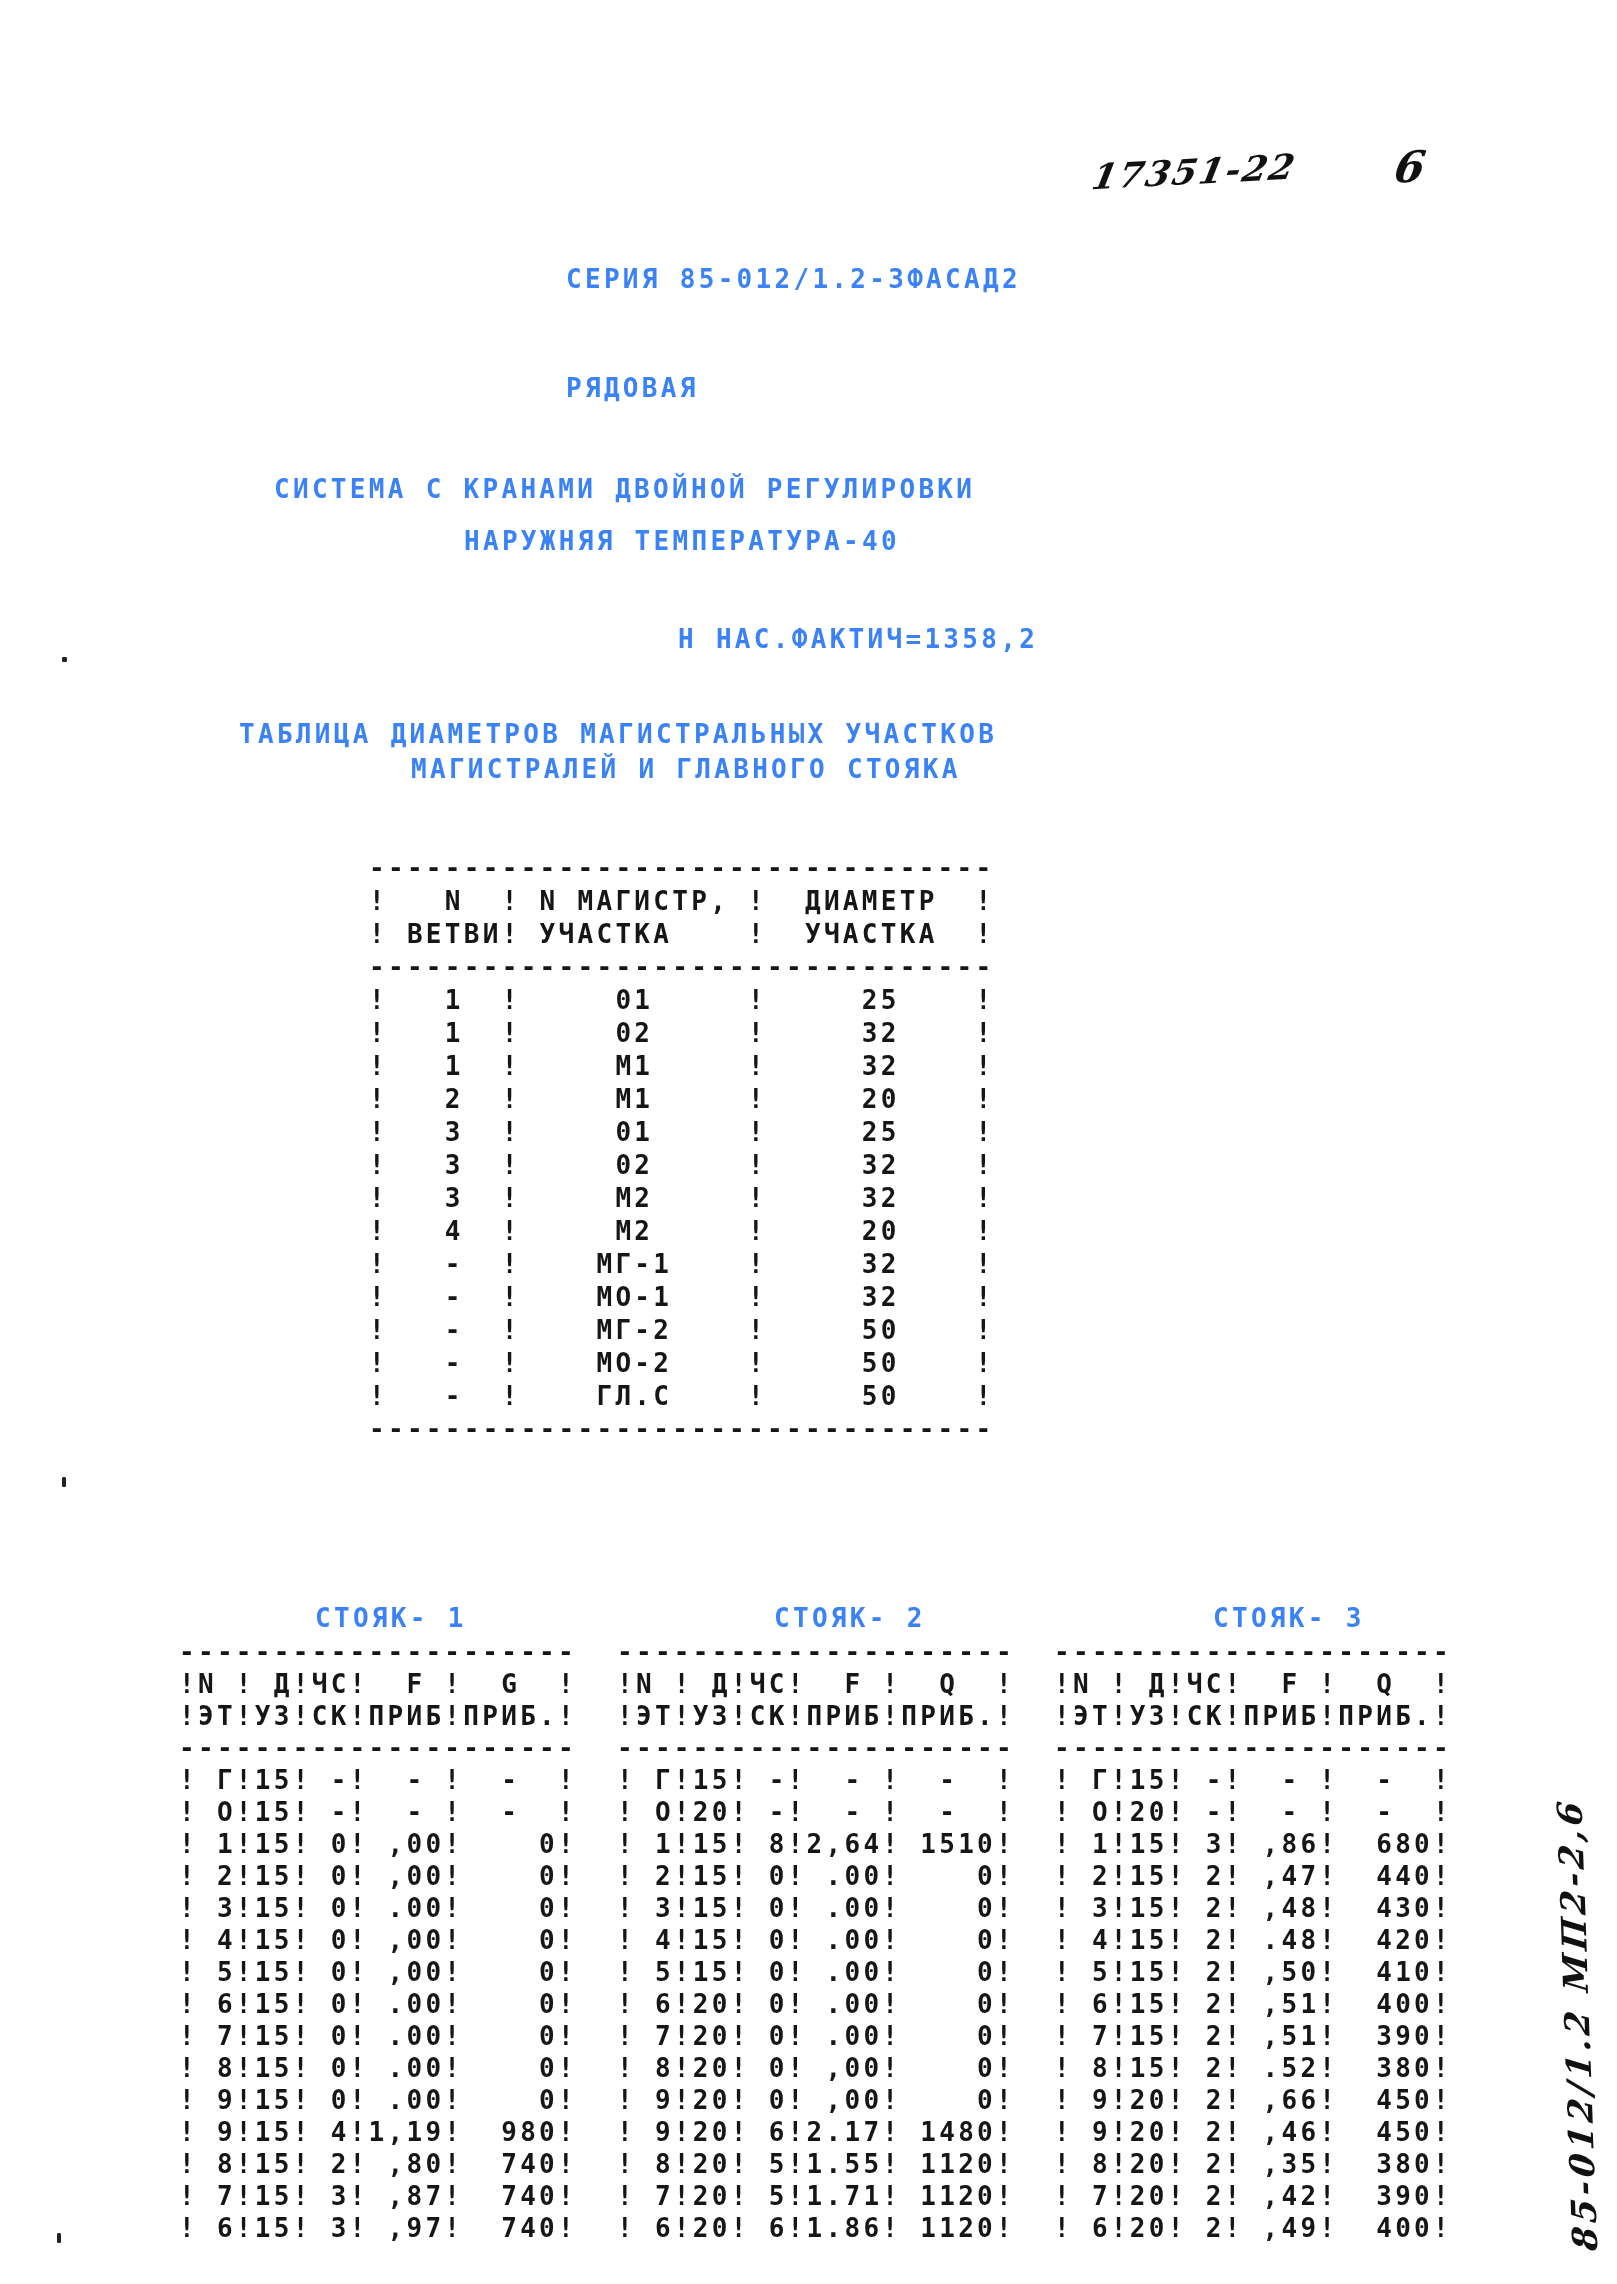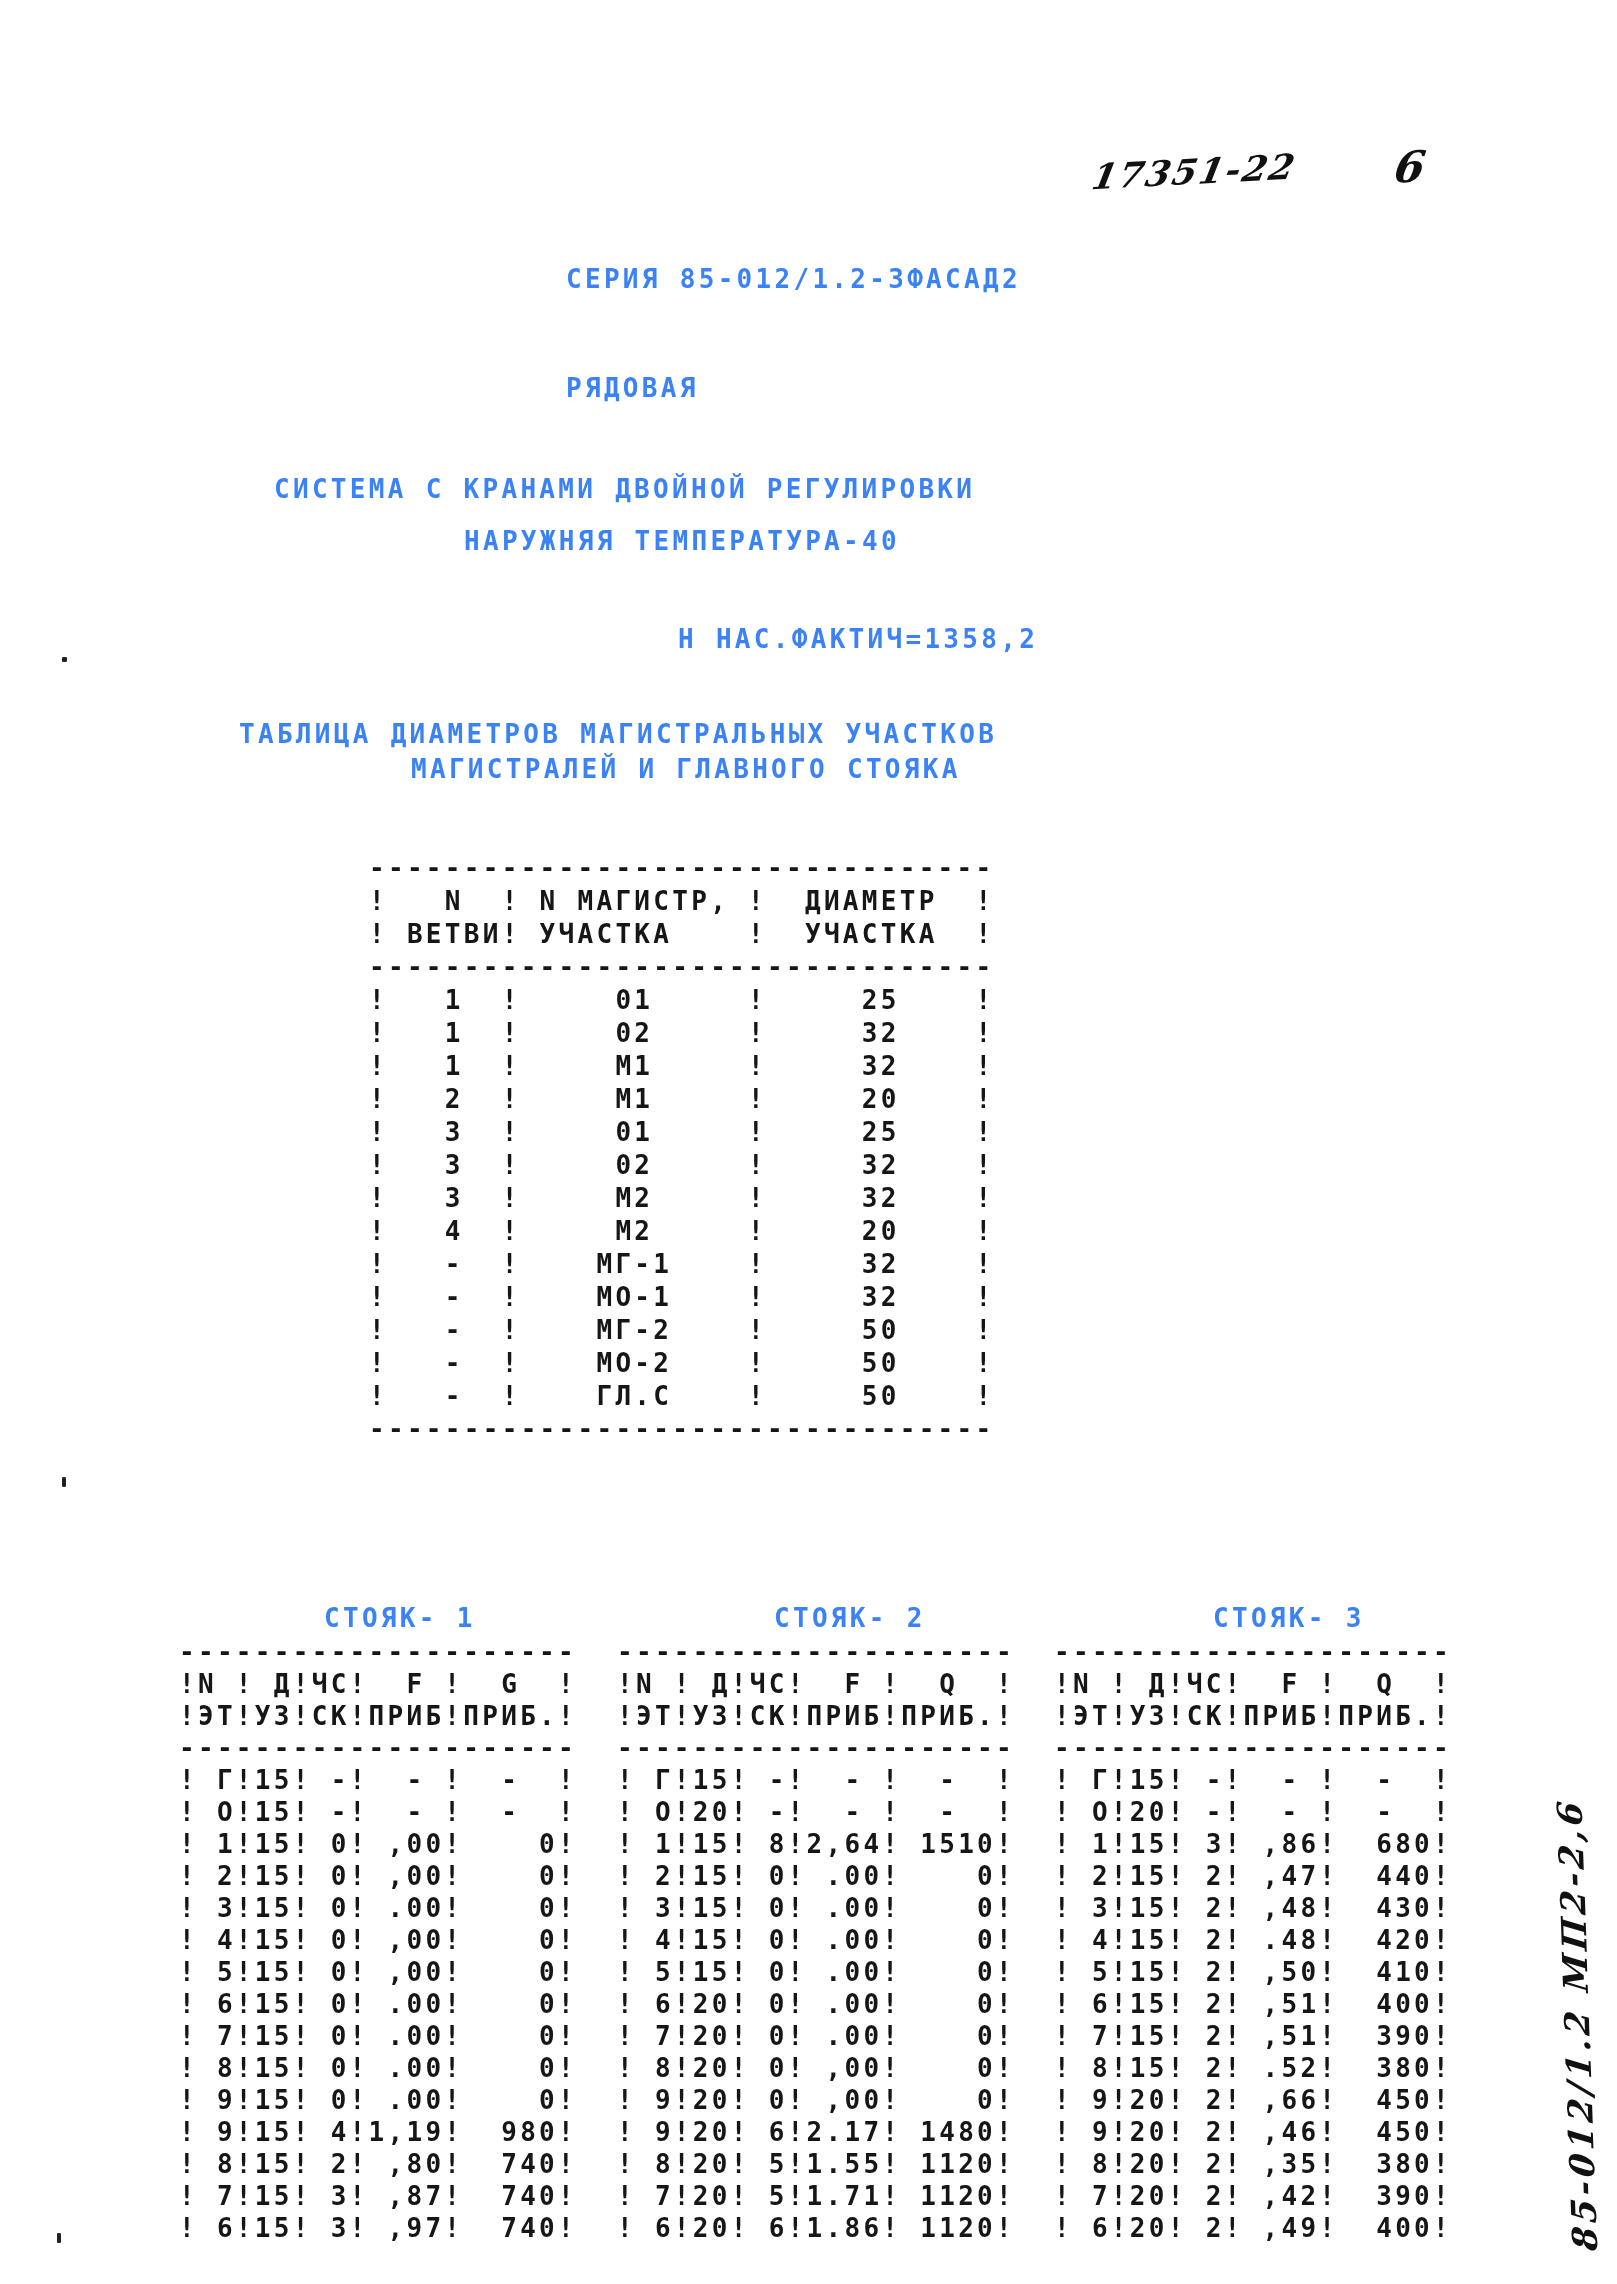--- a/index.html
+++ b/index.html
@@ -86,21 +86,21 @@
 !   3  !     М2     !     32    !
 !   4  !     М2     !     20    !
 !   -  !    МГ-1    !     32    !
 !   -  !    МО-1    !     32    !
 !   -  !    МГ-2    !     50    !
 !   -  !    МО-2    !     50    !
 !   -  !    ГЛ.С    !     50    !
 ---------------------------------</pre>
 
 
-  <div class="t" style="left:324px;top:1605px;text-align:center;">СТОЯК- 1</div>
+  <div class="t" style="left:315px;top:1605px;text-align:center;">СТОЯК- 1</div>
   <div class="t" style="left:774px;top:1605px;">СТОЯК- 2</div>
   <div class="t" style="left:1213px;top:1605px;">СТОЯК- 3</div>
 
   <pre class="tbl riser" style="left:179px;top:1636px;">---------------------
 !N ! Д!ЧС!  F !  G  !
 !ЭТ!УЗ!СК!ПРИБ!ПРИБ.!
 ---------------------
 ! Г!15! -!  - !  -  !
 ! О!15! -!  - !  -  !
 ! 1!15! 0! ,00!    0!

